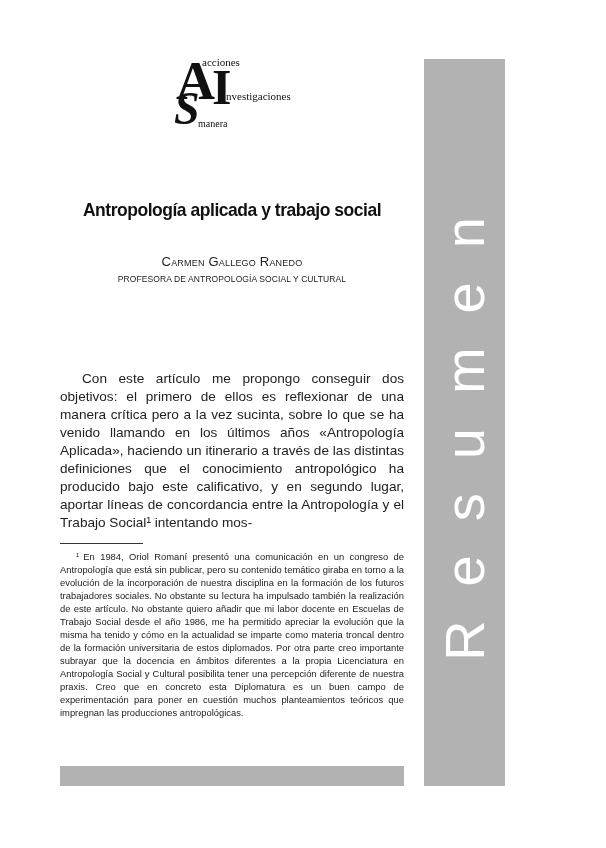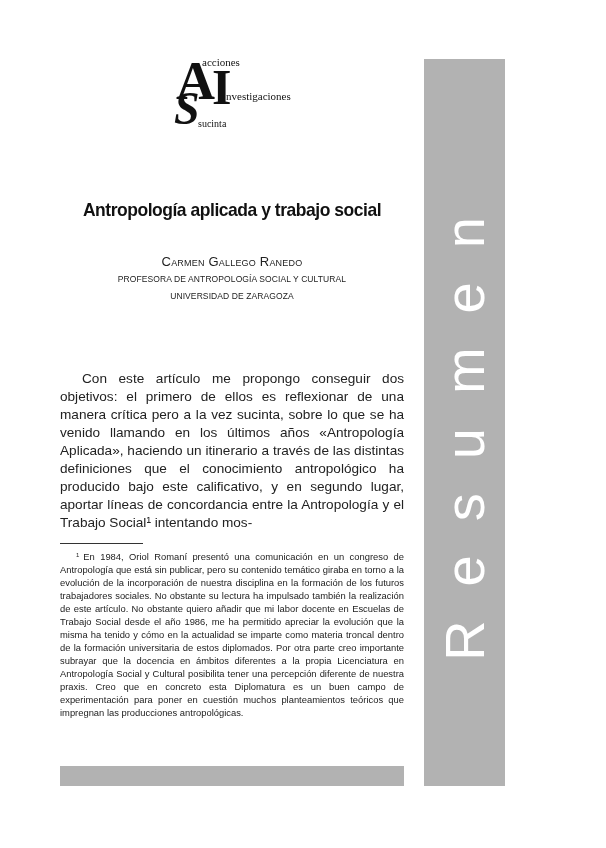--- a/index.html
+++ b/index.html
@@ -34,29 +34,28 @@
   </style>
 </head>
 <body>
 
 <div class="logo">
   <span class="big bigA">A</span>
   <span class="big bigI">I</span>
   <span class="big bigS">S</span>
   <span class="small s1">acciones</span>
   <span class="small s2">nvestigaciones</span>
-  <span class="small s3">sucinta</span>
+  <span class="small s3">manera</span>
 </div>
 
 <h1 class="title" style="margin:0;">Antropología aplicada y trabajo social</h1>
 
 <div class="author-block">
   <div class="author-name">Carmen Gallego Ranedo</div>
   <div class="affil">Profesora de Antropología Social y Cultural</div>
-  <div class="affil">Universidad de Zaragoza</div>
 </div>
 
 <p class="abstract" style="margin:0;">Con este artículo me propongo conseguir dos objetivos: el primero de ellos es reflexionar de una manera crítica pero a la vez sucinta, sobre lo que se ha venido llamando en los últimos años «Antropología Aplicada», haciendo un itinerario a través de las distintas definiciones que el conocimiento antropológico ha producido bajo este calificativo, y en segundo lugar, aportar líneas de concordancia entre la Antropología y el Trabajo Social¹ intentando mos-</p>
 
 <div class="fn-rule"></div>
 
 <p class="footnote" style="margin:0;"><sup>1</sup><span>En 1984, Oriol Romaní presentó una comunicación en un congreso de Antropología que está sin publicar, pero su contenido temático giraba en torno a la evolución de la incorporación de nuestra disciplina en la formación de los futuros trabajadores sociales. No obstante su lectura ha impulsado también la realización de este artículo. No obstante quiero añadir que mi labor docente en Escuelas de Trabajo Social desde el año 1986, me ha permitido apreciar la evolución que la misma ha tenido y cómo en la actualidad se imparte como materia troncal dentro de la formación universitaria de estos diplomados. Por otra parte creo importante subrayar que la docencia en ámbitos diferentes a la propia Licenciatura en Antropología Social y Cultural posibilita tener una percepción diferente de nuestra praxis. Creo que en concreto esta Diplomatura es un buen campo de experimentación para poner en cuestión muchos planteamientos teóricos que impregnan las producciones antropológicas.</span></p>
 
 <div class="bottom-bar"></div>
 

